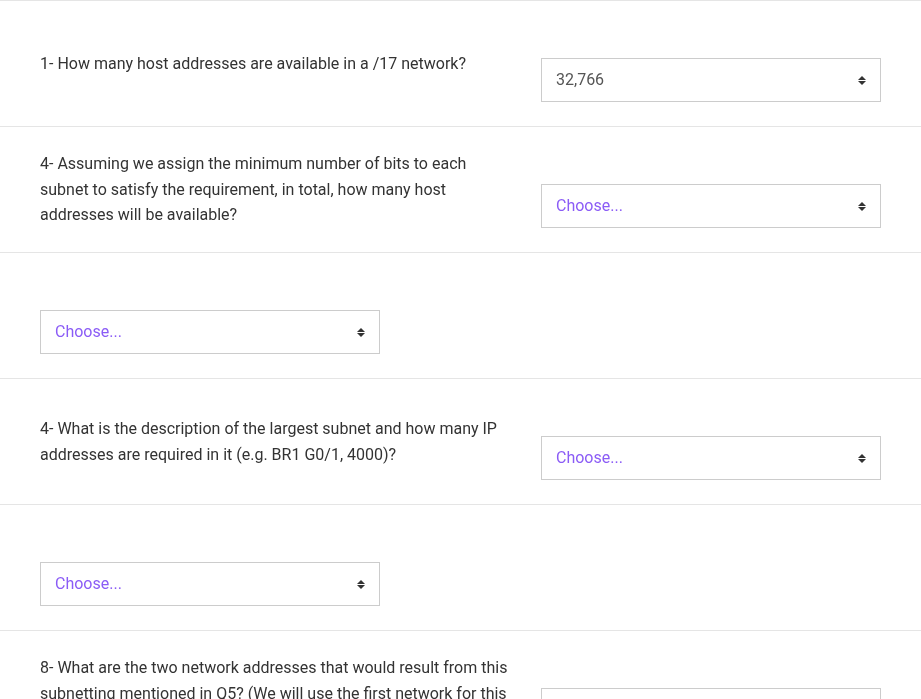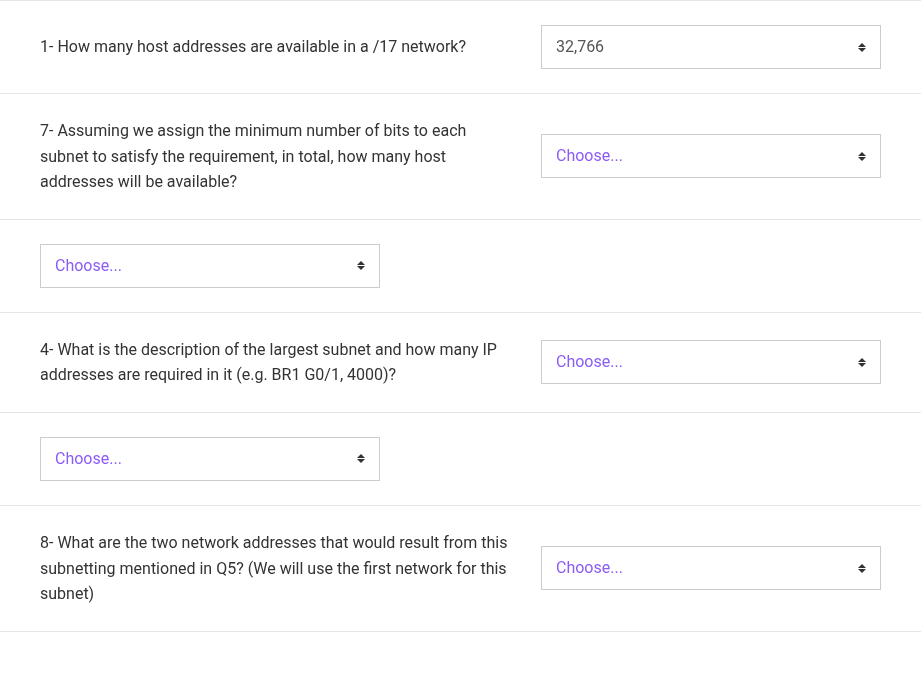--- a/index.html
+++ b/index.html
@@ -30,20 +30,21 @@
       flex: 1;
       color: #333;
       font-size: 16px;
       line-height: 1.6;
       padding-right: 10px;
     }
     .answer-select {
       width: 340px;
       flex-shrink: 0;
       position: relative;
+      margin-top: 33px;
     }
     .select-box {
       width: 100%;
       height: 44px;
       border: 1px solid #ccc;
       background: #fff;
       padding: 0 36px 0 14px;
       font-size: 16px;
       color: #555;
       display: flex;
@@ -97,21 +98,21 @@
     <div class="question-text">1- How many host addresses are available in a /17 network?</div>
     <div class="answer-select">
       <div class="select-box">
         <span>32,766</span>
         <span class="select-arrow"></span>
       </div>
     </div>
   </div>
 
   <div class="question-row">
-    <div class="question-text">7- Assuming we assign the minimum number of bits to each subnet to satisfy the requirement, in total, how many host addresses will be available?</div>
+    <div class="question-text">4- Assuming we assign the minimum number of bits to each subnet to satisfy the requirement, in total, how many host addresses will be available?</div>
     <div class="answer-select">
       <div class="select-box placeholder">
         <span>Choose...</span>
         <span class="select-arrow"></span>
       </div>
     </div>
   </div>
 
   <div class="question-row">
     <div class="answer-select">

